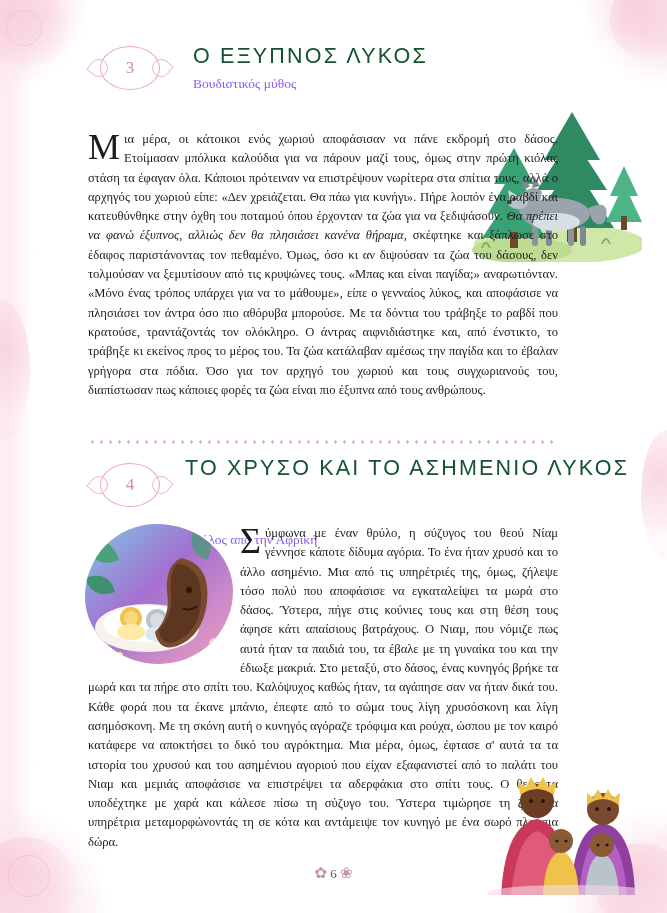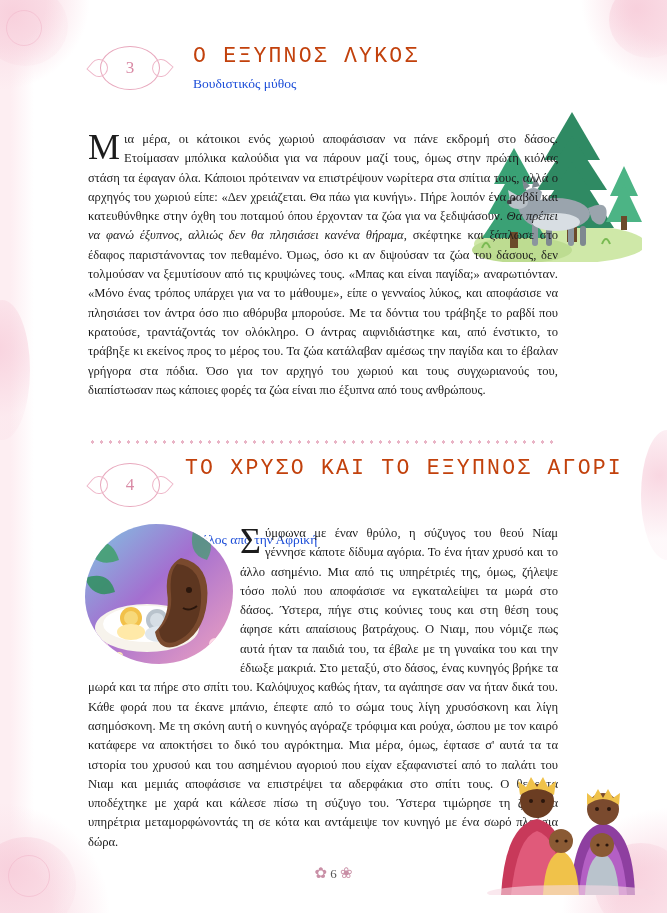--- a/index.html
+++ b/index.html
@@ -64,32 +64,32 @@
     position: absolute;
     width: 16px; height: 16px;
     border: 1.4px solid #eeb6c8;
     border-radius: 50% 50% 50% 0;
   }
   .story-num::before { left: -11px; top: 12px; transform: rotate(40deg); }
   .story-num::after  { right: -11px; top: 12px; transform: rotate(220deg); }
 
   .story-title {
     position: absolute;
-    font-family: Liberation Mono, monospace;
+    font-family: Liberation Sans, sans-serif;
     font-size: 21.5px;
     letter-spacing: 2.2px;
-    color: #c2410c;
+    color: #14532d;
     font-weight: normal;
     white-space: nowrap;
   }
   .story-sub {
     position: absolute;
     font-family: "Liberation Serif", serif;
     font-size: 13.5px;
-    color: #1d4ed8;
+    color: #8b5cf6;
     font-style: normal;
     white-space: nowrap;
   }
 
   
   .body-text {
     position: absolute;
     font-family: "Liberation Serif", serif;
     font-size: 12.6px;
     line-height: 19.3px;
@@ -220,21 +220,21 @@
   </div>
 
   <div class="divider" style="left:88px; top:440px; width:470px;">
     <div class="dots"></div>
   </div>
 
   <div class="story-num" style="left:100px; top:463px;">
     <span>4</span>
   </div>
 
-  <div class="story-title" style="left:185px; top:456px;">ΤΟ ΧΡΥΣΟ ΚΑΙ ΤΟ ΕΞΥΠΝΟΣ ΑΓΟΡΙ</div>
+  <div class="story-title" style="left:185px; top:456px;">ΤΟ ΧΡΥΣΟ ΚΑΙ ΤΟ ΑΣΗΜΕΝΙΟ ΛΥΚΟΣ</div>
   <div class="story-sub" style="left:185px; top:498px;margin-top:34px;">Θρύλος από την Αφρική</div>
 
   <div class="illus-oval" style="left:85px; top:524px; width:148px; height:140px;">
     <svg width="148" height="140" viewBox="0 0 148 140">
       <defs>
         <linearGradient id="g1" x1="0" y1="0" x2="1" y2="1">
           <stop offset="0%" stop-color="#7ec8e3"></stop>
           <stop offset="45%" stop-color="#a46fd0"></stop>
           <stop offset="100%" stop-color="#f0a3c0"></stop>
         </linearGradient>

